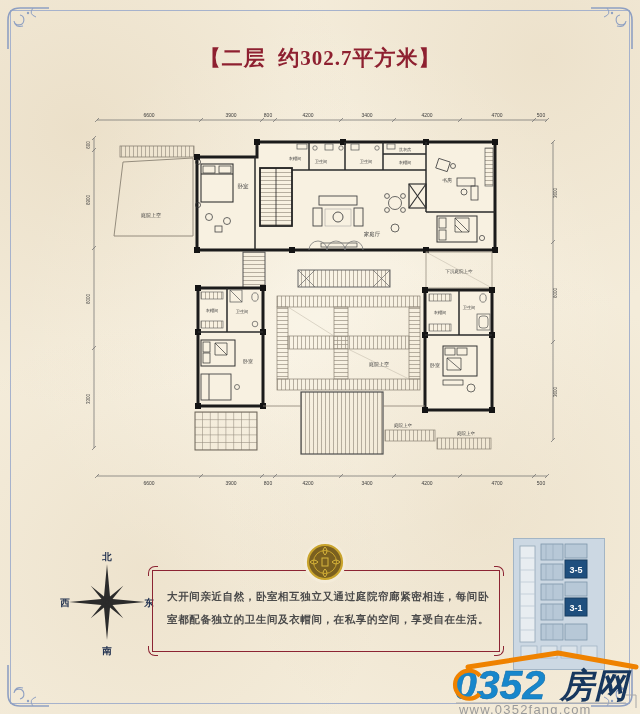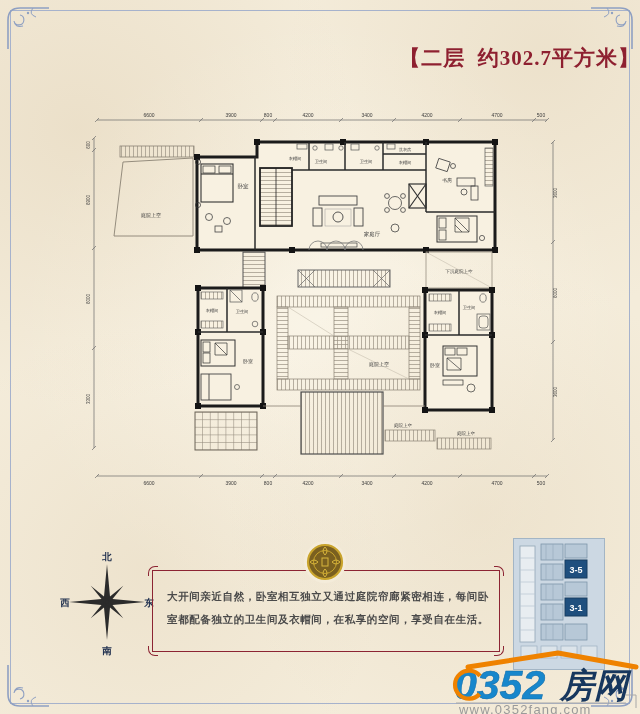--- a/index.html
+++ b/index.html
@@ -11,34 +11,34 @@
       radial-gradient(circle at 85% 8%, rgba(219,201,170,.30), transparent 30%),
       radial-gradient(circle at 75% 72%, rgba(219,201,170,.28), transparent 36%),
       radial-gradient(circle at 22% 80%, rgba(219,201,170,.26), transparent 32%),
       radial-gradient(circle at 50% 45%, rgba(255,252,243,.5), transparent 60%);}
   .frame{position:absolute;inset:10px;border:1px solid #a6b2cc;pointer-events:none;}
   .corner{position:absolute;width:48px;height:48px;}
   .c-tl{top:3px;left:3px}
   .c-tr{top:3px;right:3px;transform:scaleX(-1)}
   .c-bl{bottom:3px;left:3px;transform:scaleY(-1)}
   .c-br{bottom:3px;right:3px;transform:scale(-1,-1)}
-  .title{position:absolute;top:44px;left:0;width:100%;text-align:right;
+  .title{position:absolute;top:44px;left:0;width:100%;text-align:center;
     font-family:"Liberation Serif",serif;font-size:21px;font-weight:bold;
     color:#8e2030;letter-spacing:1px;white-space:pre;}
   .plan{position:absolute;left:85px;top:100px;}
   .plan text{fill:#3c3c3c;}
   .compass{position:absolute;left:57px;top:548px;}
   .descbox{position:absolute;left:152px;top:570px;width:346px;height:80px;border:1px solid #8c2433;}
   .dm{position:absolute;width:9px;height:9px;border:0 solid #8c2433;}
   .dm1{left:-5px;top:-5px;border-left-width:1.5px;border-top-width:1.5px;border-top-left-radius:7px;}
   .dm2{right:-5px;top:-5px;border-right-width:1.5px;border-top-width:1.5px;border-top-right-radius:7px;}
   .dm3{left:-5px;bottom:-5px;border-left-width:1.5px;border-bottom-width:1.5px;border-bottom-left-radius:7px;}
   .dm4{right:-5px;bottom:-5px;border-right-width:1.5px;border-bottom-width:1.5px;border-bottom-right-radius:7px;}
   .desctext{position:absolute;left:14px;right:10px;top:14px;font-size:10.5px;font-weight:600;
-    color:#4a4a4a;letter-spacing:.6px;line-height:2.15;text-align:center;}
+    color:#4a4a4a;letter-spacing:.6px;line-height:2.15;text-align:right;}
   .seal{position:absolute;left:303px;top:540px;}
   .keyplan{position:absolute;left:513px;top:538px;}
   .logo{position:absolute;left:446px;top:650px;}
   svg{display:block}
   svg text{font-family:"Liberation Sans",sans-serif;}
 </style>
 </head>
 <body>
 
 <div class="canvas">

